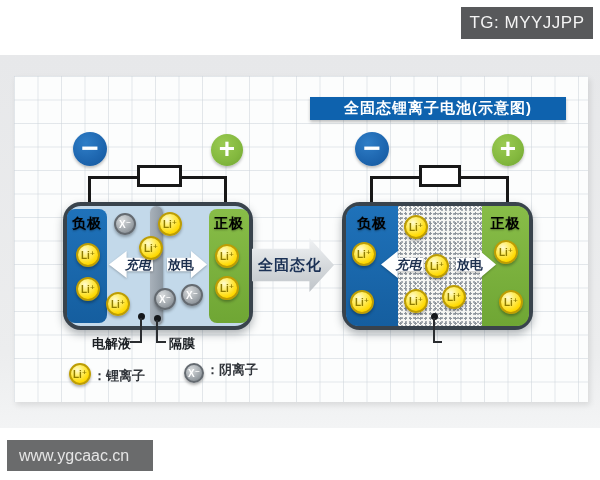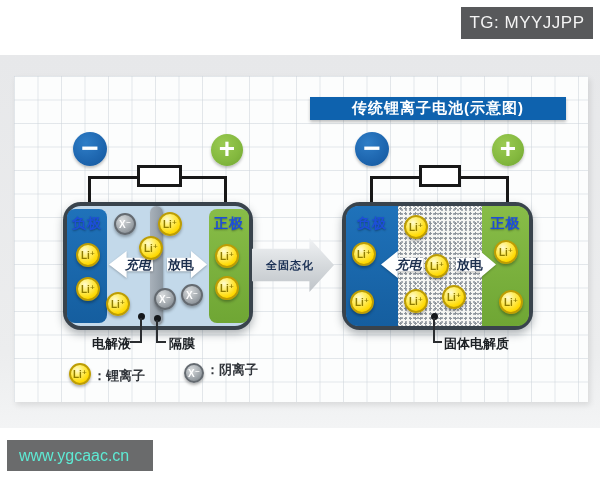--- a/index.html
+++ b/index.html
@@ -12,21 +12,21 @@
   .abs{position:absolute;}
 
   
   .tg-box{
     left:461px;top:7px;width:132px;height:32px;background:#58595b;
     color:#f4f4f4;font-size:17px;display:flex;align-items:center;justify-content:center;
     letter-spacing:.5px;
   }
   .site-box{
     left:7px;top:440px;width:146px;height:31px;background:#6a6b6c;
-    color:#5eead4;font-size:16px;display:flex;align-items:center;
+    color:#e5e5e5;font-size:16px;display:flex;align-items:center;
     padding-left:12px;box-sizing:border-box;
   }
 
   
   .stage{left:0;top:55px;width:600px;height:373px;background:linear-gradient(180deg,#e7e8ea 0%,#ecedee 80%,#f3f4f5 100%);}
   .grid-panel{
     left:14px;top:21px;width:574px;height:326px;
     background-color:#fcfdfd;
     background-image:
       linear-gradient(to right, rgba(205,212,219,.55) 1px, transparent 1px),
@@ -59,21 +59,21 @@
 
   
   .battery{
     width:190px;height:128px;border:4px solid #39434c;border-radius:18px;
     box-sizing:border-box;background:#c3d9ea;box-shadow:0 4px 8px rgba(30,40,50,.35);
   }
   .electrode{position:absolute;border-radius:8px;}
   .el-neg{background:linear-gradient(180deg,#1f72ba,#155e9f);}
   .el-pos{background:linear-gradient(180deg,#88bd48,#6fa634);}
   .el-label{
-    position:absolute;color:#1d4ed8;font-size:14px;font-weight:bold;text-align:center;
+    position:absolute;color:#000000;font-size:14px;font-weight:bold;text-align:center;
     letter-spacing:1px;text-shadow:0 1px 2px rgba(0,0,0,.35);white-space:nowrap;
   }
   .separator-bar{position:absolute;background:linear-gradient(90deg,#a8b1ba,#8d98a2);border-radius:7px;box-shadow:1px 0 2px rgba(0,0,0,.2);}
   .solid-electrolyte{
     background-color:#f6f6f3;
     background-image:
       radial-gradient(circle,#8e959c 1px,transparent 1.35px),
       radial-gradient(circle,#a6acb2 .9px,transparent 1.2px);
     background-size:5px 5px,4px 4px;
     background-position:0 0,2px 2px;
@@ -107,21 +107,21 @@
 
   
   .big-arrow{left:252px;top:183px;width:82px;height:54px;}
   .big-arrow .shape{
     position:absolute;inset:0;
     clip-path:polygon(0 20%,70% 20%,70% 0,100% 50%,70% 100%,70% 80%,0 80%);
     background:linear-gradient(180deg,#f0f2f4 0%,#d4d8db 55%,#bfc4c9 100%);
   }
   .big-arrow .lbl{
     position:absolute;inset:0;display:flex;align-items:center;justify-content:center;
-    font-size:11px;font-weight:bold;color:#1b3155;padding-right:6px;letter-spacing:1px;white-space:nowrap;text-align:center;
+    font-size:15px;font-weight:bold;color:#1b3155;padding-right:6px;letter-spacing:1px;white-space:nowrap;text-align:center;
   }
 
   
   .dot{position:absolute;width:7px;height:7px;border-radius:50%;background:#15181b;}
   .cline{position:absolute;background:#2a2d30;}
   .callout{
     position:absolute;font-size:13px;font-weight:bold;color:#1d2125;white-space:nowrap;
   }
 
   
@@ -131,21 +131,21 @@
 </style>
 </head>
 <body>
 
 <div class="abs tg-box">TG: MYYJJPP</div>
 
 <div class="abs stage">
 
   <div class="abs grid-panel"></div>
 
-  <div class="abs title-bar title-right">传统锂离子电池(示意图)</div>
+  <div class="abs title-bar title-right">全固态锂离子电池(示意图)</div>
 
   <div class="abs terminal t-neg" style="left:73px;top:77px;">
       <span>−</span>
     </div>
   <div class="abs terminal t-pos" style="left:211px;top:79px;">
       <span>+</span>
     </div>
   <div class="abs terminal t-neg" style="left:355px;top:77px;">
       <span>−</span>
     </div>
@@ -232,21 +232,20 @@
     <div class="li" style="left:4px;top:84px;">Li⁺</div>
     <div class="li" style="left:58px;top:83px;">Li⁺</div>
     <div class="li" style="left:96px;top:79px;">Li⁺</div>
     <div class="li" style="left:153px;top:84px;">Li⁺</div>
 
     <div class="dot" style="left:85px;top:107px;"></div>
   </div>
 
   <div class="cline" style="left:433px;top:263px;width:2px;height:25px;"></div>
   <div class="cline" style="left:435px;top:286px;width:7px;height:2px;"></div>
-  <div class="callout" style="left:444px;top:280px;">固体电解质</div>
 
   <div class="li legend-li" style="width:22px;height:22px;">Li⁺</div>
   <div class="legend-label" style="left:93px;top:312px;">：锂离子</div>
   <div class="anion legend-x">X⁻</div>
   <div class="legend-label" style="left:206px;top:306px;">：阴离子</div>
 
 </div>
 
 <div class="abs site-box">www.ygcaac.cn</div>
 

